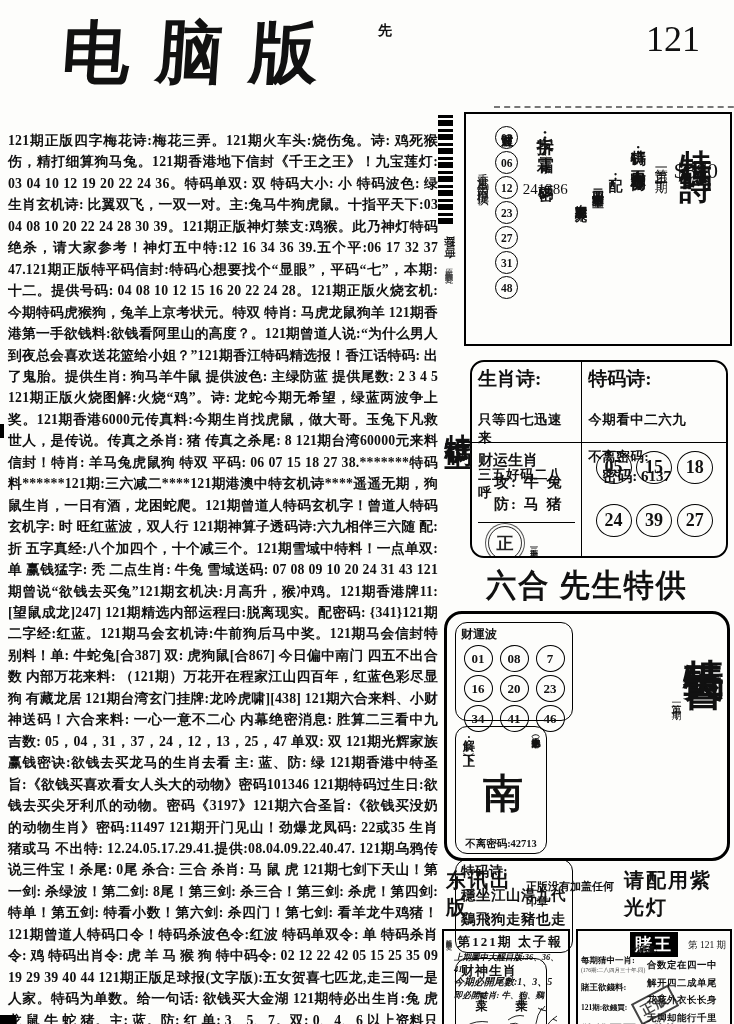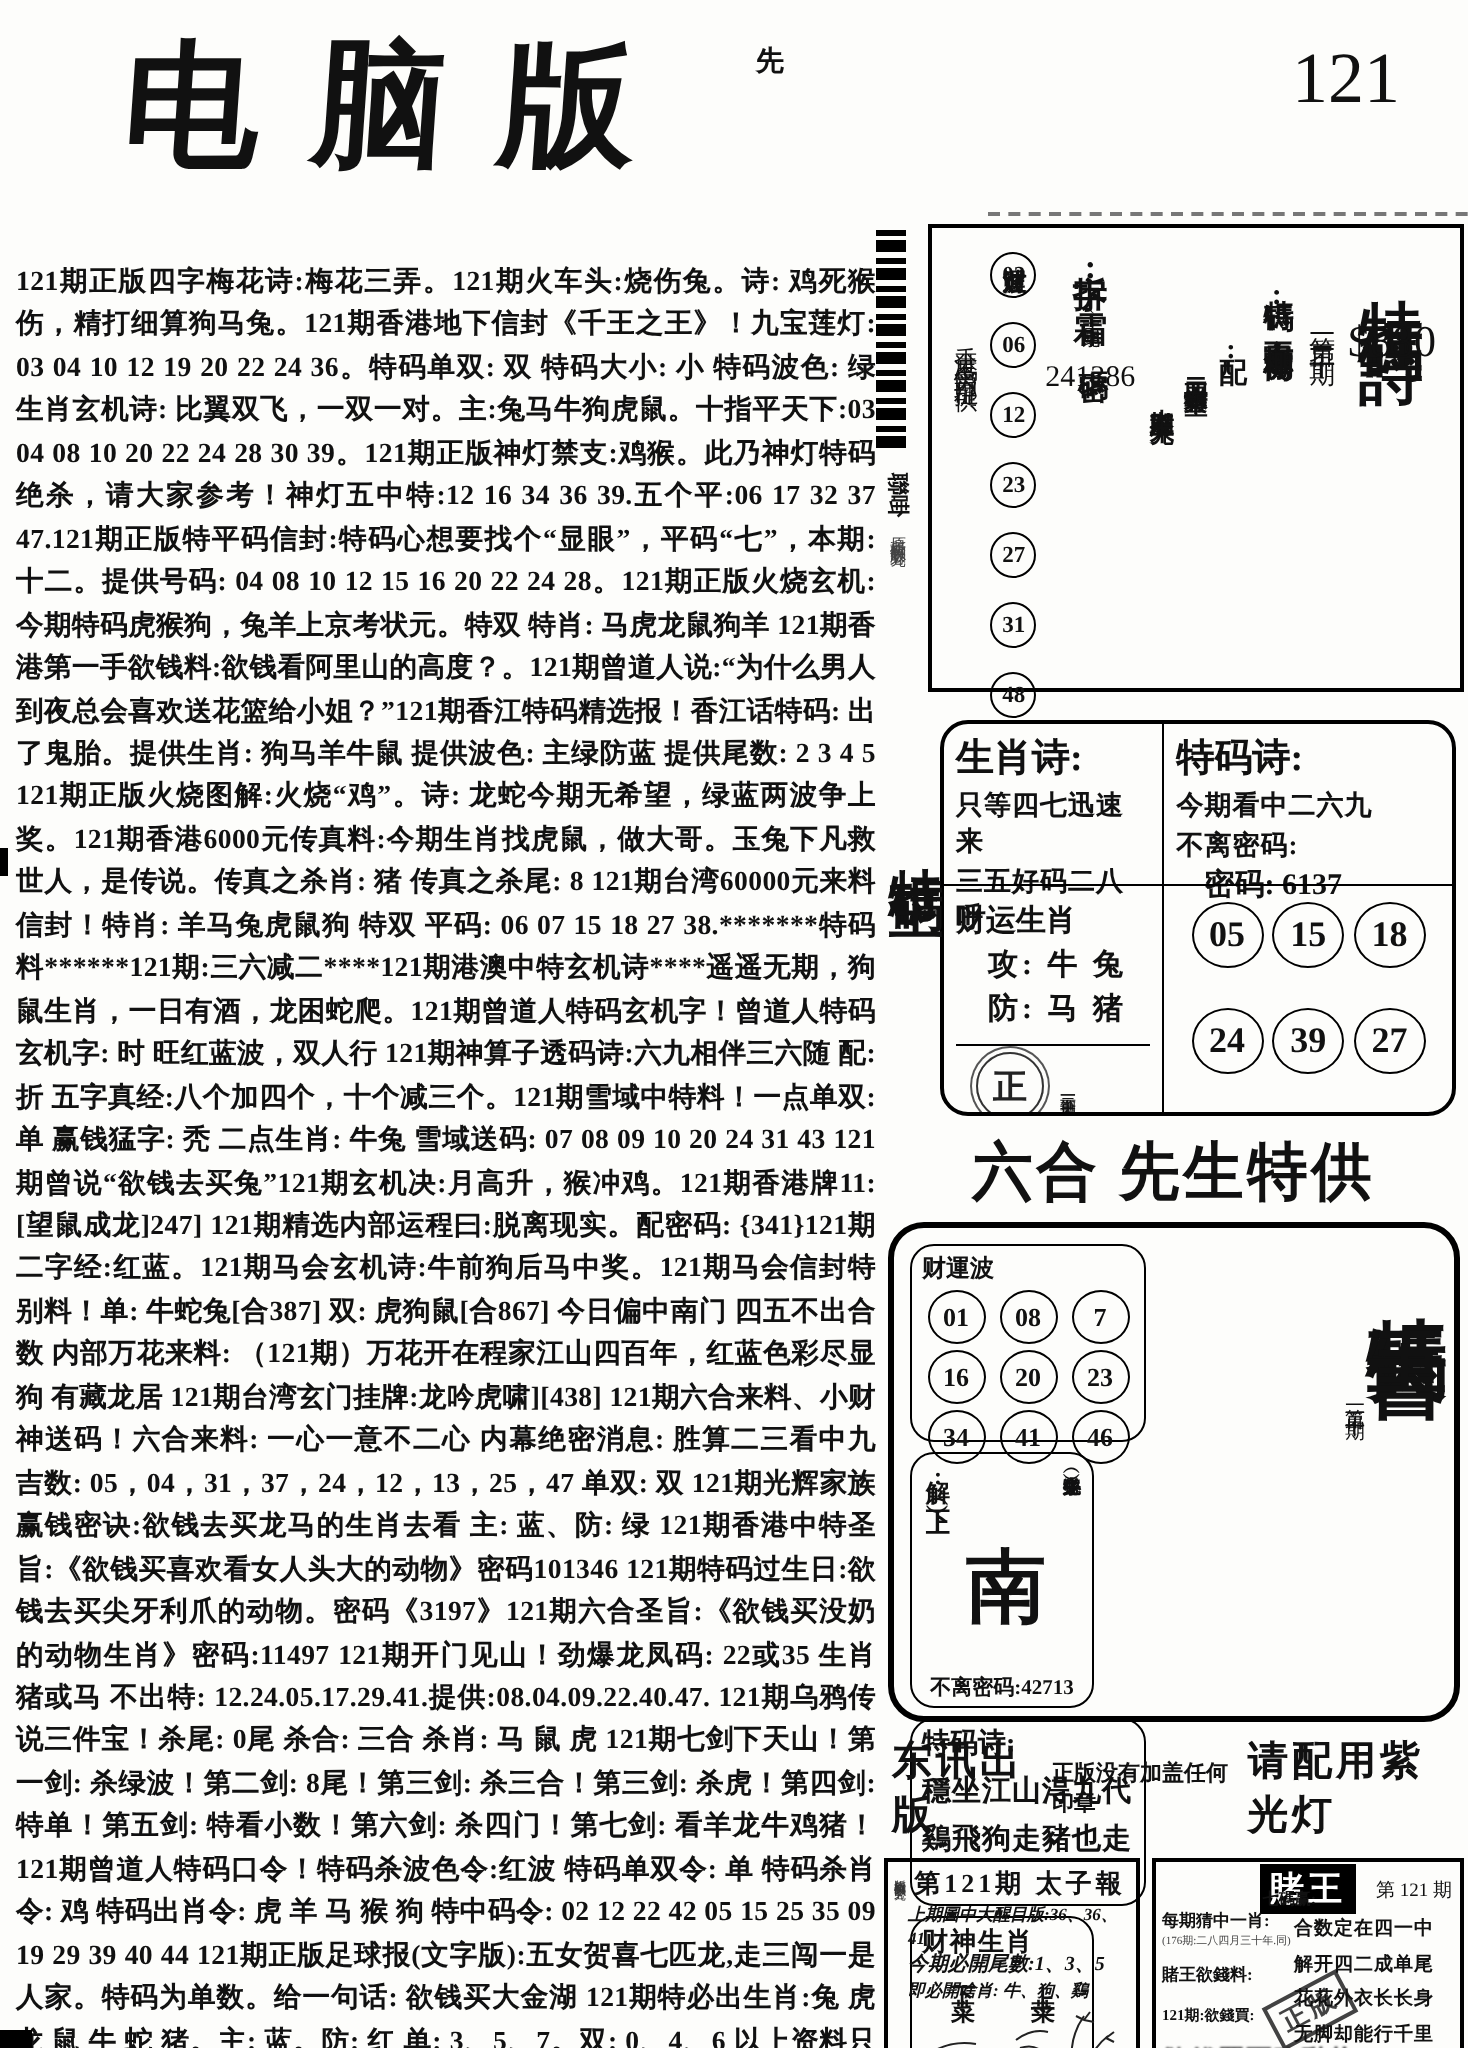--- a/index.html
+++ b/index.html
@@ -46,32 +46,32 @@
   .sp-tema { font-size:15px; font-weight:700; margin-top:14px; letter-spacing:1px; }
   .sp-pei-group { display:flex; flex-direction:row-reverse; align-items:flex-start; margin-top:26px; }
   .sp-pei { font-size:14px; font-weight:700; margin-top:18px; }
   .sp-pei-a { font-size:12px; font-weight:700; margin-top:30px; letter-spacing:1px; }
   .sp-pei-b { font-size:12px; font-weight:700; margin-top:44px; letter-spacing:1px; }
   .sp-chai { font-size:17px; font-weight:900; }
   .sp-chai-note { font-size:9px; margin-top:4px; }
   .sp-mima-l { font-size:15px; font-weight:900; margin-top:6px; }
   .sp-mima { writing-mode:horizontal-tb; font-size:15px; margin-top:8px; }
   .sp-wave-label { font-size:12px; font-weight:700; }
-  .wave-col { display:flex; flex-direction:column; gap:12px; margin-top:2px; align-items:center; }
+  .wave-col { display:flex; flex-direction:column; gap:2px; margin-top:2px; align-items:center; }
   .circ-s { writing-mode:horizontal-tb; display:inline-flex; width:23px; height:23px; border:1.5px solid #000;
     border-radius:50%; align-items:center; justify-content:center; font-size:11.5px; font-weight:700; }
   .sp-provider { font-size:12px; margin-top:40px; letter-spacing:3px; }
   
   .zbox { margin:14px 2px 0 28px; width:258px; height:198px; border:2.5px solid #000; border-radius:14px;
     display:grid; grid-template-columns:43% 57%; grid-template-rows:80px auto; overflow:hidden; }
   .zc { padding:4px 6px; }
   .zc-r { border-left:1.5px solid #000; }
   .zc-b { border-top:1.5px solid #000; }
   .z-title { font-size:19px; font-weight:900; }
-  .z-line { font-size:13.5px; font-weight:700; margin-top:2px; letter-spacing:.5px; }
+  .z-line { font-size:13.5px; font-weight:700; margin-top:19px; letter-spacing:.5px; }
   .z-mima { font-size:15px; font-weight:900; margin-top:1px; padding-left:14px; }
   .z-cai-title { font-size:15px; font-weight:900; margin-top:4px; }
   .z-gf { font-size:15px; font-weight:900; margin-top:3px; padding-left:16px; letter-spacing:2px; }
   .z-stamp-row { display:flex; align-items:center; gap:5px; margin-top:8px; border-top:1.2px solid #000; padding-top:3px; }
   .z-stamp { width:34px; height:34px; border:1.5px solid #333; border-radius:50%;
     display:flex; align-items:center; justify-content:center; font-size:17px; font-weight:900; color:#222;
     box-shadow:0 0 0 2px #fdfdfb, 0 0 0 3px #555; margin-left:10px; }
   .z-stamp-issue { font-size:8px; letter-spacing:0; }
   .z-wave-title { font-size:24px; font-weight:900; text-align:center; letter-spacing:4px; }
   .z-grid { display:grid; grid-template-columns:repeat(3,1fr); gap:20px 2px; padding:4px 6px; }

